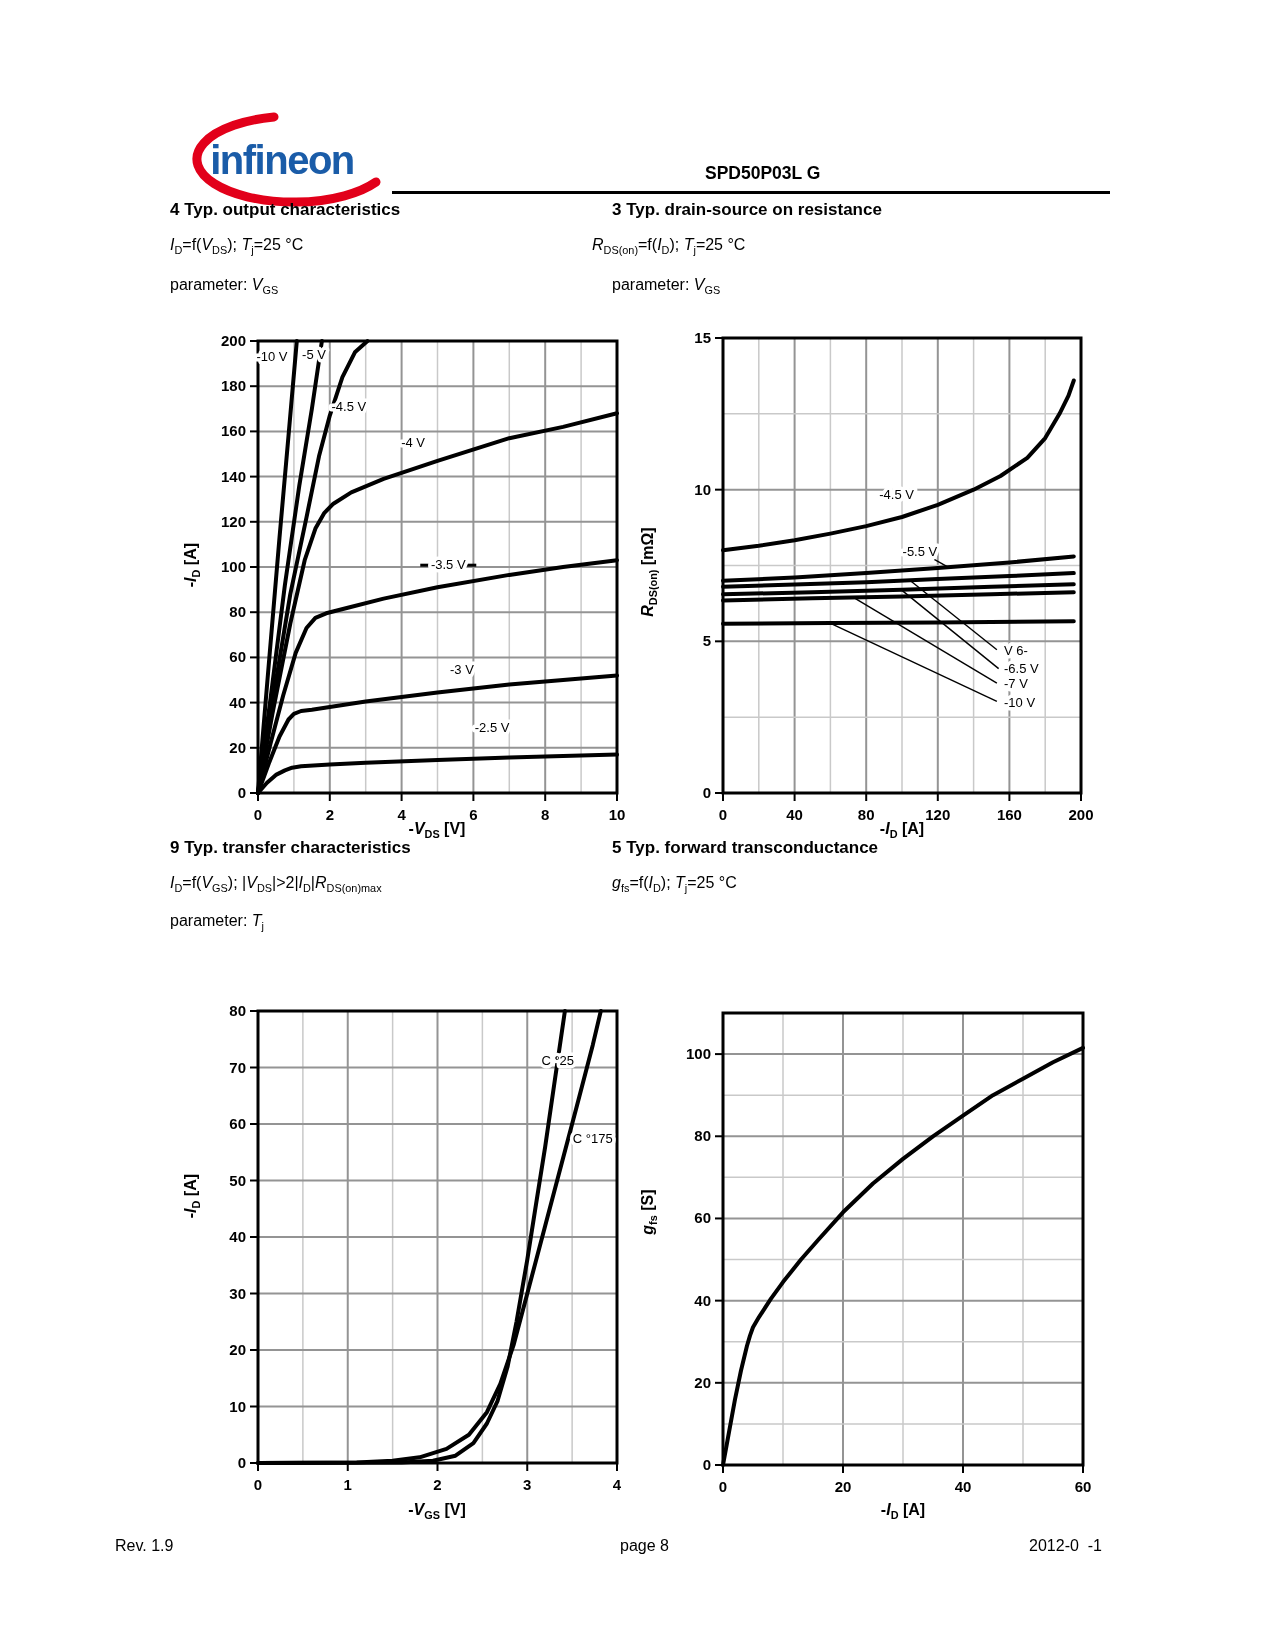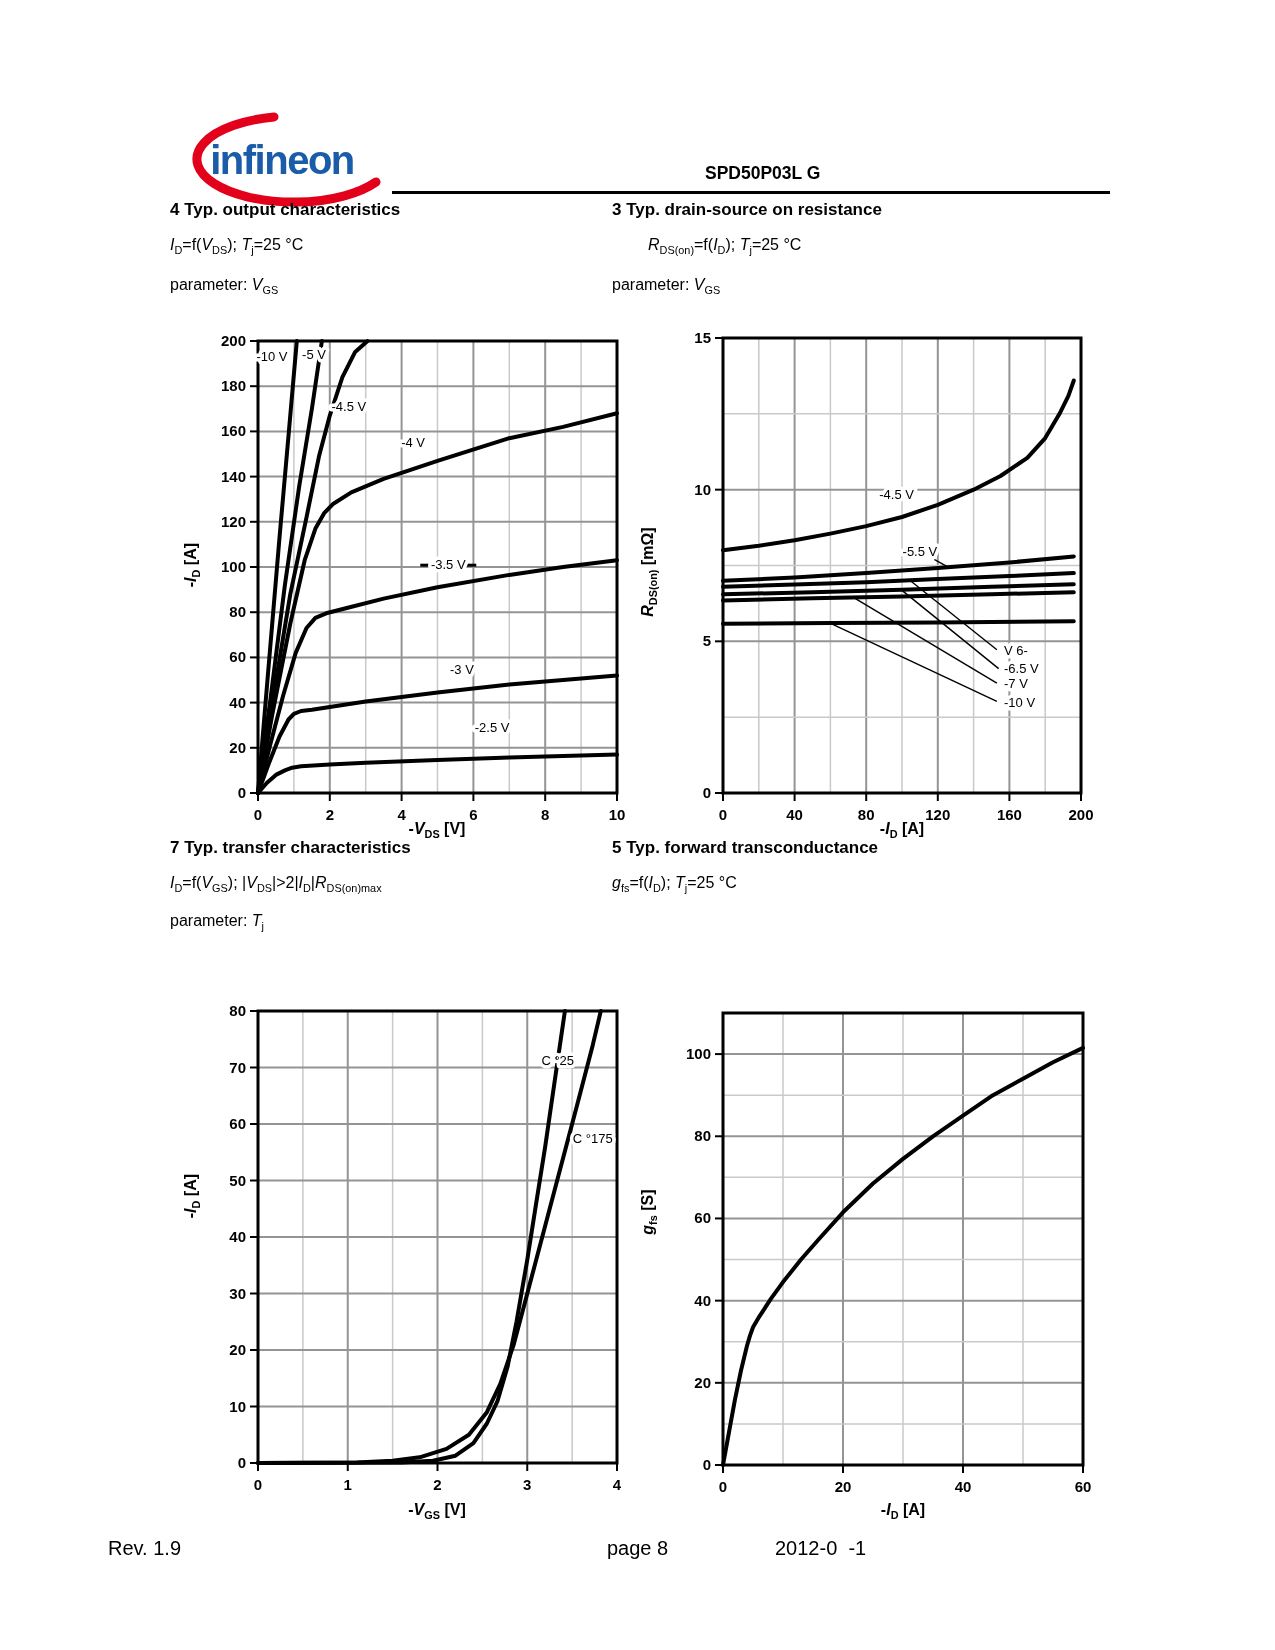--- a/index.html
+++ b/index.html
@@ -6,21 +6,21 @@
   body{width:1275px;height:1650px;position:relative;font-family:"Liberation Sans",sans-serif;color:#000;}
   .abs{position:absolute;}
   .heading{font-weight:bold;font-size:17px;white-space:nowrap;}
   .formula{font-size:16px;white-space:nowrap;text-align:right;}
   .formula .var, .axis-title .var{font-style:italic;}
   sub{font-size:68%;}
   .product{font-weight:bold;font-size:17.5px;text-align:left;}
   .rule{background:#000;height:3px;}
   .axis-title{font-weight:bold;font-size:16px;white-space:nowrap;text-align:center;}
   .rot{transform:rotate(-90deg);transform-origin:center;}
-  .footer{font-size:20px;white-space:pre;}
+  .footer{font-size:16px;white-space:pre;margin-left:7px;}
   .tick{font:bold 15px "Liberation Sans",sans-serif;fill:#000;}
   .clabel{font:13px "Liberation Sans",sans-serif;fill:#000;paint-order:stroke;stroke:#fff;stroke-width:7px;stroke-linejoin:round;}
   .logo-text{font:bold 40px "Liberation Sans",sans-serif;letter-spacing:-1.5px;}
 </style>
 </head>
 <body>
 
 <div>
 
   <svg class="abs" style="left:178px;top:110px" width="210" height="100" viewBox="0 0 210 100">
@@ -28,24 +28,24 @@
     <text class="logo-text" x="104" y="64" text-anchor="middle" fill="#1A5CA8">infineon</text>
   </svg>
   <div class="abs product" style="left:705px;top:163px;width:400px">SPD50P03L G</div>
   <div class="abs rule" style="left:392px;top:191px;width:718px"></div>
 
   <div class="abs heading" style="left:170px;top:200px">4 Typ. output characteristics</div>
   <div class="abs formula" style="left:170px;top:236px"><span class="var">I</span><sub>D</sub><span>=f(</span><span class="var">V</span><sub>DS</sub><span>); </span><span class="var">T</span><sub>j</sub><span>=25 °C</span></div>
   <div class="abs formula" style="left:170px;top:276px"><span>parameter: </span><span class="var">V</span><sub>GS</sub></div>
 
   <div class="abs heading" style="left:612px;top:200px">3 Typ. drain-source on resistance</div>
-  <div class="abs formula" style="left:648px;top:236px"><span class="var">R</span><sub>DS(on)</sub><span>=f(</span><span class="var">I</span><sub>D</sub><span>); </span><span class="var">T</span><sub>j</sub><span>=25 °C</span></div>
+  <div class="abs formula" style="left:592px;top:236px"><span class="var">R</span><sub>DS(on)</sub><span>=f(</span><span class="var">I</span><sub>D</sub><span>); </span><span class="var">T</span><sub>j</sub><span>=25 °C</span></div>
   <div class="abs formula" style="left:612px;top:276px"><span>parameter: </span><span class="var">V</span><sub>GS</sub></div>
 
-  <div class="abs heading" style="left:170px;top:838px">7 Typ. transfer characteristics</div>
+  <div class="abs heading" style="left:170px;top:838px">9 Typ. transfer characteristics</div>
   <div class="abs formula" style="left:170px;top:874px"><span class="var">I</span><sub>D</sub><span>=f(</span><span class="var">V</span><sub>GS</sub><span>); |</span><span class="var">V</span><sub>DS</sub><span>|&gt;2|</span><span class="var">I</span><sub>D</sub><span>|</span><span class="var">R</span><sub>DS(on)max</sub></div>
   <div class="abs formula" style="left:170px;top:912px"><span>parameter: </span><span class="var">T</span><sub>j</sub></div>
 
   <div class="abs heading" style="left:612px;top:838px">5 Typ. forward transconductance</div>
   <div class="abs formula" style="left:612px;top:874px"><span class="var">g</span><sub>fs</sub><span>=f(</span><span class="var">I</span><sub>D</sub><span>); </span><span class="var">T</span><sub>j</sub><span>=25 °C</span></div>
 
   <svg class="abs" style="left:170px;top:315px" width="470" height="530" viewBox="170 315 470 530">
       <line x1="293.9" y1="341" x2="293.9" y2="793" stroke="#c9c9c9" stroke-width="1.5"></line>
       <line x1="329.8" y1="341" x2="329.8" y2="793" stroke="#949494" stroke-width="2"></line>
       <line x1="365.7" y1="341" x2="365.7" y2="793" stroke="#c9c9c9" stroke-width="1.5"></line>
@@ -266,15 +266,15 @@
   <div class="abs axis-title" style="left:802px;top:820px;width:200px"><span>-</span><span class="var">I</span><sub>D</sub><span> [A]</span></div>
 
   <div class="abs axis-title rot" style="left:82px;top:1186px;width:220px"><span>-</span><span class="var">I</span><sub>D</sub><span> [A]</span></div>
   <div class="abs axis-title" style="left:337px;top:1501px;width:200px"><span>-</span><span class="var">V</span><sub>GS</sub><span> [V]</span></div>
 
   <div class="abs axis-title rot" style="left:569px;top:1202px;width:160px"><span class="var">g</span><sub>fs</sub><span> [S]</span></div>
   <div class="abs axis-title" style="left:803px;top:1501px;width:200px"><span>-</span><span class="var">I</span><sub>D</sub><span> [A]</span></div>
 
   <div class="abs footer" style="left:108px;top:1537px">Rev. 1.9</div>
   <div class="abs footer" style="left:0;top:1537px;width:1275px;text-align:center">page 8</div>
-  <div class="abs footer" style="left:775px;top:1537px;width:320px;">2012-0  -1</div>
+  <div class="abs footer" style="left:775px;top:1537px;width:320px;text-align:right">2012-0  -1</div>
 
 </div>
 
 </body></html>

